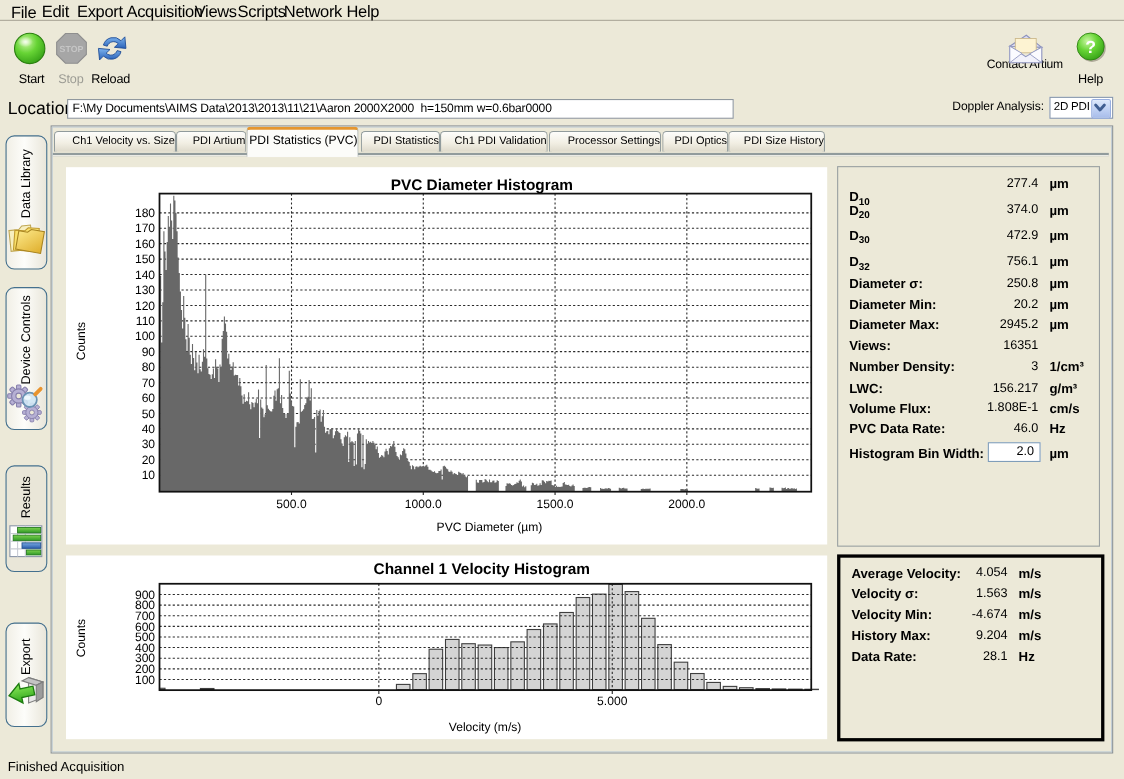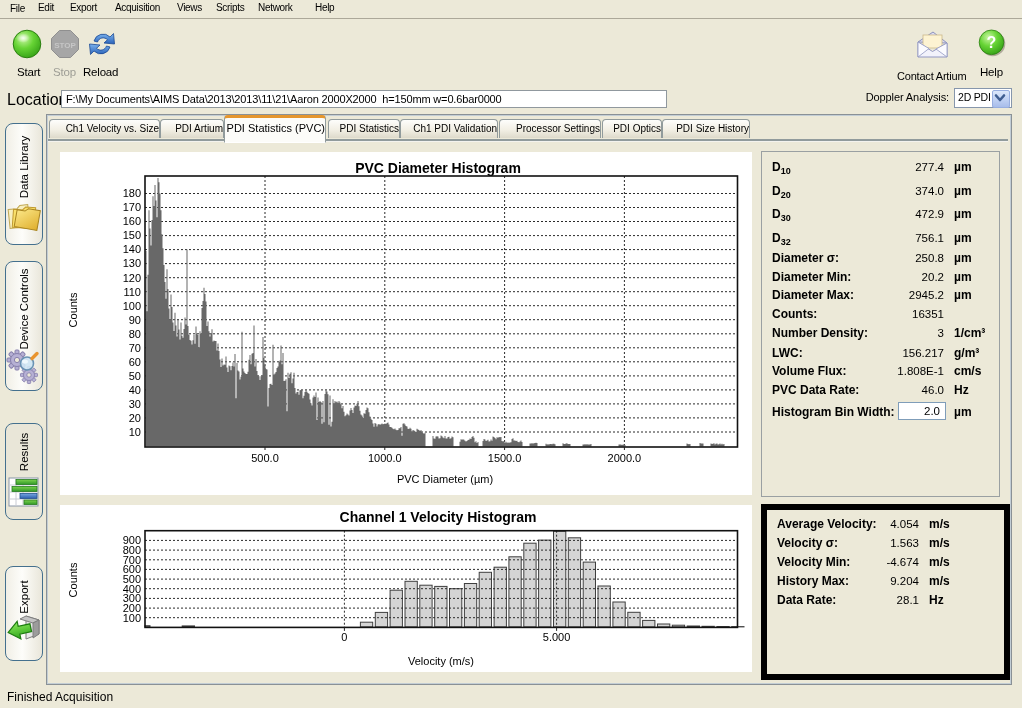--- a/index.html
+++ b/index.html
@@ -1,19 +1,19 @@
 <!DOCTYPE html>
 <html><head><meta charset="utf-8">
 <style>
 html,body{margin:0;padding:0}
 body{width:1022px;height:708px;position:relative;background:#ece9d8;
   font-family:"Liberation Sans",sans-serif;overflow:hidden;color:#000}
 .abs{position:absolute}
 
-#menubar{left:0;top:0;width:1022px;height:18px;border-bottom:1px solid #aca899;font-size:10px;letter-spacing:-0.3px}
+#menubar{left:0;top:0;width:1022px;height:18px;border-bottom:1px solid #aca899;font-size:15px;letter-spacing:-0.3px}
 #menubar span{position:absolute;top:2px}
 
 #locinput{left:61px;top:90px;width:600px;height:16px;border:1px solid #90989e;background:#fff;
   font-size:11px;line-height:16px;padding-left:4px;letter-spacing:-0.15px;white-space:nowrap;overflow:hidden}
 
 #combo{left:954px;top:88px;width:56px;height:18px;background:#fff;border:1px solid #8696ac;font-size:11px;letter-spacing:-0.2px;overflow:visible}
 #comboarrow{right:1px;top:1px;width:16px;height:16px;border-radius:2px;
   background:linear-gradient(180deg,#dce8fb,#bccef2 60%,#a8bdea);border:1px solid #97aee0}
 
 #container{left:46px;top:114px;width:964px;height:569px;border:1px solid #8a9196}
@@ -25,21 +25,21 @@
 #tabsel{left:224px;top:115px;width:100px;height:24px;border:1px solid #919b9c;border-bottom:1px solid #fff;
   border-top:3px solid #e5962e;border-radius:4px 4px 0 0;background:#fcfcf9;font-size:11px;
   text-align:right;line-height:20px;z-index:4;white-space:nowrap}
 
 .side{left:5px;width:36px;border:1.5px solid #44708e;border-radius:8px;
   background:linear-gradient(90deg,#f1efe6,#fdfdfa 45%,#e9e6da);z-index:5}
 .side .vtext{position:absolute;left:50%;top:0;transform:translate(-50%,-50%) rotate(-90deg);font-size:11.5px;white-space:nowrap}
 #chart1{left:60px;top:152px;width:692px;height:343px;background:#fff}
 #stats1{left:761px;top:151px;width:237px;height:344px;background:#ece9d8;border:1px solid #9aa0a2}
 #chart2{left:60px;top:505px;width:692px;height:167px;background:#fff}
-#stats2{left:761px;top:504px;width:237px;height:164px;background:#ece9d8;border:6px solid #000000}
+#stats2{left:761px;top:504px;width:237px;height:164px;background:#ece9d8;border:3px solid #000000}
 .srow{position:absolute;left:10px;font-size:12px;font-weight:bold;white-space:nowrap}
 .sval{position:absolute;font-size:11.5px;font-weight:normal;text-align:right;white-space:nowrap}
 .sunit{position:absolute;font-size:12px;font-weight:bold;white-space:nowrap}
 sub{font-size:9px;vertical-align:-3px;font-weight:bold}
 #binbox{position:absolute;left:136px;top:250px;width:41px;height:16px;background:#fff;
   border:1px solid #7f9db9;font-size:11.5px;line-height:16px;text-align:right;padding:0 5px 0 0}
 
 .tlab{font-size:11.5px;white-space:nowrap;letter-spacing:-0.2px}
 #statusbar{left:7px;top:690px;font-size:12px}
 svg{position:absolute;left:0;top:0}
@@ -52,21 +52,21 @@
     <span style="left:115px">Acquisition</span>
   <span style="left:177px">Views</span>
     <span style="left:216px">Scripts</span>
   <span style="left:258px">Network</span>
     <span style="left:315px">Help</span>
 </div>
 
 <div class="abs tlab" style="left:17px;top:66px">Start</div>
 <div class="abs tlab" style="left:53px;top:66px;color:#9d9d95">Stop</div>
 <div class="abs tlab" style="left:83px;top:66px">Reload</div>
-<div class="abs tlab" style="left:897px;top:70px;font-size:11px">Contact Artium</div>
+<div class="abs tlab" style="left:897px;top:53px;font-size:11px">Contact Artium</div>
 <div class="abs tlab" style="left:980px;top:66px">Help</div>
 <div class="abs" style="left:7px;top:91px;font-size:16px">Location:</div>
 <div class="abs" id="locinput">F:\My Documents\AIMS Data\2013\2013\11\21\Aaron 2000X2000&nbsp; h=150mm w=0.6bar0000</div>
 <div class="abs" style="left:800px;top:91px;width:149px;text-align:right;font-size:11px;letter-spacing:-0.1px">Doppler Analysis:</div>
 <div class="abs" id="combo">
     <span style="position:absolute;left:3px;top:2px;font-size:10.5px">2D PDI</span>
   <div class="abs" id="comboarrow">
       <svg width="14" height="14" viewBox="0 0 14 14" style="position:absolute;left:0;top:0">
         <path d="M3,4.5 L7,9 L11,4.5" fill="none" stroke="#3f5e91" stroke-width="2.6" stroke-linecap="round" stroke-linejoin="round"></path>
       </svg>
@@ -150,42 +150,42 @@
       <text x="81" y="45.3" text-anchor="end" class="tk">180</text>
       <text x="205.0" y="310" text-anchor="middle" class="tk">500.0</text>
       <text x="324.8" y="310" text-anchor="middle" class="tk">1000.0</text>
       <text x="444.6" y="310" text-anchor="middle" class="tk">1500.0</text>
       <text x="564.4" y="310" text-anchor="middle" class="tk">2000.0</text>
 <text x="385" y="331" text-anchor="middle" class="tk">PVC Diameter (µm)</text>
 <text x="17" y="158" text-anchor="middle" class="tk" transform="rotate(-90 17 158)">Counts</text>
 </svg>
   </div>
 <div class="abs" id="stats1">
-    <div class="srow" style="top:8px">D<sub>10</sub></div>
+    <div class="srow" style="top:20px">D<sub>10</sub></div>
     <div class="sval" style="top:9px;left:100px;width:82px">277.4</div>
     <div class="sunit" style="top:8px;left:192px">µm</div>
     <div class="srow" style="top:32px">D<sub>20</sub></div>
     <div class="sval" style="top:33px;left:100px;width:82px">374.0</div>
     <div class="sunit" style="top:32px;left:192px">µm</div>
     <div class="srow" style="top:55px">D<sub>30</sub></div>
     <div class="sval" style="top:56px;left:100px;width:82px">472.9</div>
     <div class="sunit" style="top:55px;left:192px">µm</div>
     <div class="srow" style="top:79px">D<sub>32</sub></div>
     <div class="sval" style="top:80px;left:100px;width:82px">756.1</div>
     <div class="sunit" style="top:79px;left:192px">µm</div>
     <div class="srow" style="top:99px">Diameter σ:</div>
     <div class="sval" style="top:100px;left:100px;width:82px">250.8</div>
     <div class="sunit" style="top:99px;left:192px">µm</div>
     <div class="srow" style="top:118px">Diameter Min:</div>
     <div class="sval" style="top:119px;left:100px;width:82px">20.2</div>
     <div class="sunit" style="top:118px;left:192px">µm</div>
     <div class="srow" style="top:136px">Diameter Max:</div>
     <div class="sval" style="top:137px;left:100px;width:82px">2945.2</div>
     <div class="sunit" style="top:136px;left:192px">µm</div>
-    <div class="srow" style="top:155px">Counts:</div>
+    <div class="srow" style="top:155px">Views:</div>
     <div class="sval" style="top:156px;left:100px;width:82px">16351</div>
     <div class="srow" style="top:174px">Number Density:</div>
     <div class="sval" style="top:175px;left:100px;width:82px">3</div>
     <div class="sunit" style="top:174px;left:192px">1/cm³</div>
     <div class="srow" style="top:194px">LWC:</div>
     <div class="sval" style="top:195px;left:100px;width:82px">156.217</div>
     <div class="sunit" style="top:194px;left:192px">g/m³</div>
     <div class="srow" style="top:212px">Volume Flux:</div>
     <div class="sval" style="top:213px;left:100px;width:82px">1.808E-1</div>
     <div class="sunit" style="top:212px;left:192px">cm/s</div>

